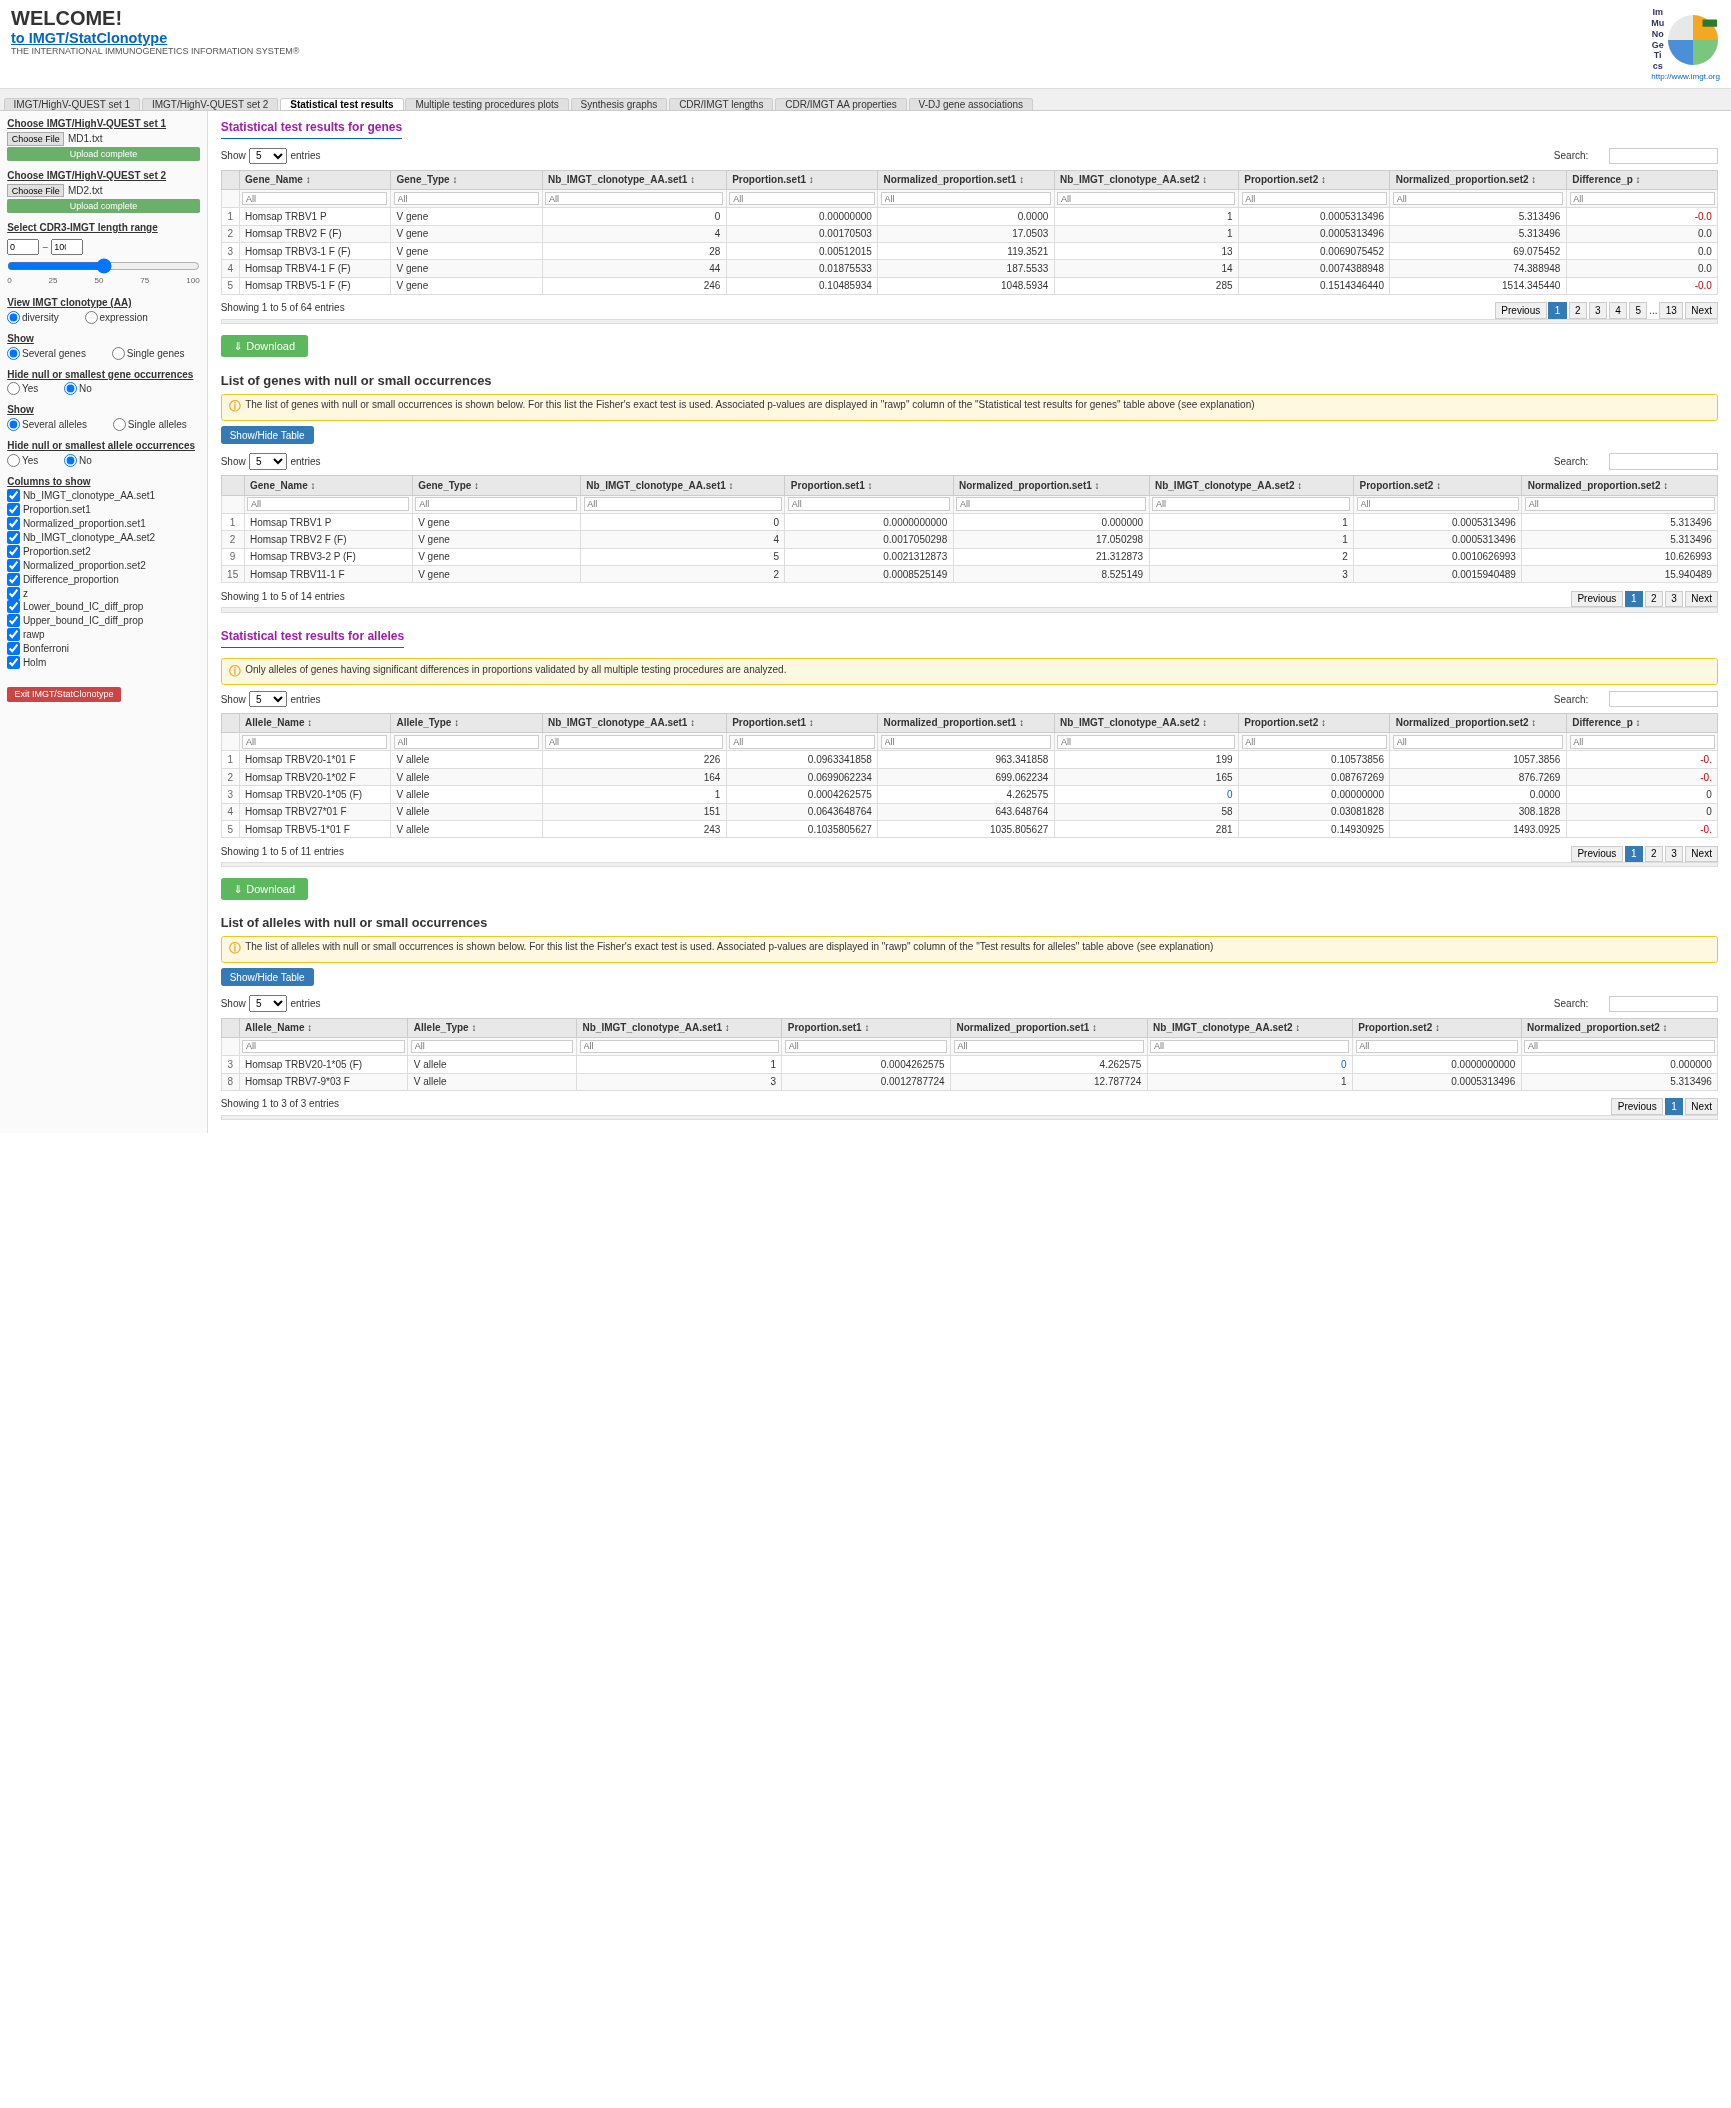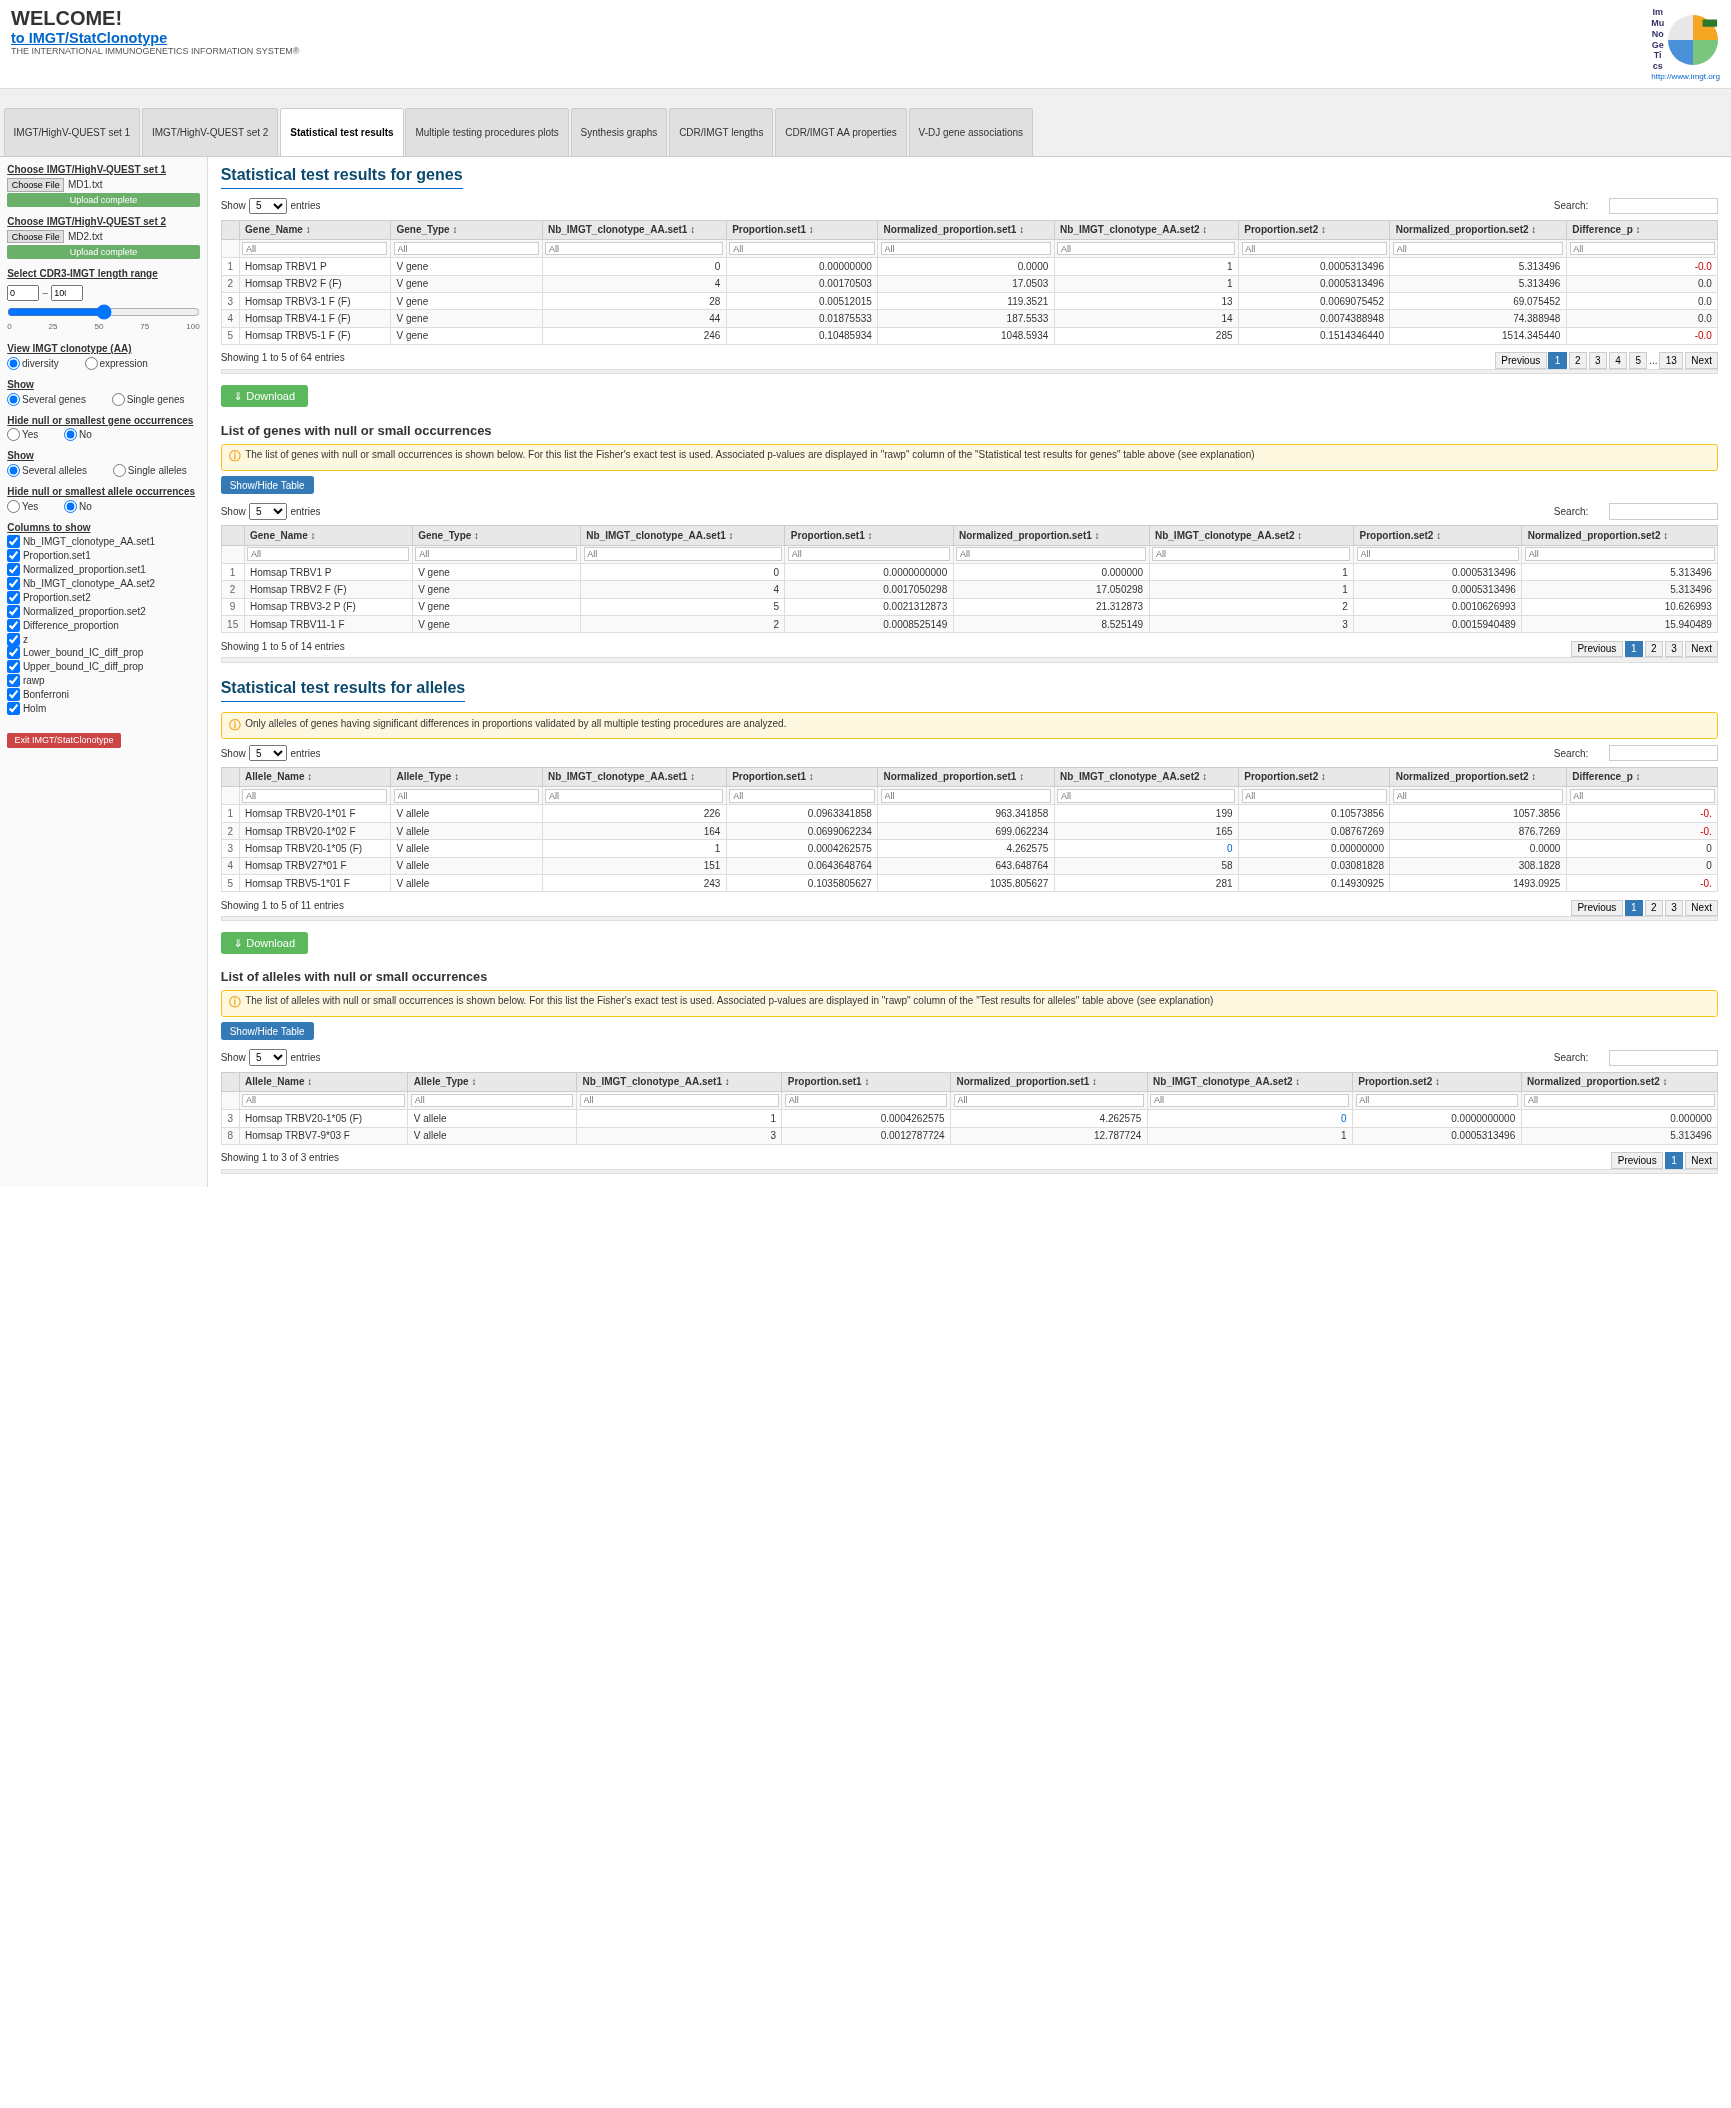--- a/index.html
+++ b/index.html
@@ -5,21 +5,21 @@
     * { box-sizing: border-box; margin: 0; padding: 0; }
     body { font-family: Arial, sans-serif; font-size: 11px; background: #fff; color: #333; }
     
     
     .header { display: flex; justify-content: space-between; align-items: flex-start; padding: 7.2px 11px; border-bottom: 0.9px solid #ddd; }
     .header-title { }
     .header-logo { text-align: center; }
 
     
     .nav-tabs { background: #f0f0f0; border-bottom: 0.9px solid #ccc; display: flex; flex-wrap: wrap; padding: 1.8px 3.6px 0; }
-    .nav-tab { padding: 18px 9px; font-size: 10px; cursor: pointer; border: 0.9px solid #ccc; border-bottom: none; margin-right: 1.8px; margin-top: 17px; background: #e0e0e0; color: #333; border-radius: 2.7px 2.7px 0 0; }
+    .nav-tab { padding: 0 9px; font-size: 10px; cursor: pointer; border: 0.9px solid #ccc; border-bottom: none; margin-right: 1.8px; margin-top: 7px; background: #e0e0e0; color: #333; border-radius: 2.7px 2.7px 0 0; }
     .nav-tab.active { background: #fff; font-weight: bold; color: #000; }
 
     
     .main-layout { display: flex; }
 
     
     .sidebar { width: 208px; min-width: 208px; padding: 7.2px; border-right: 0.9px solid #ddd; background: #fafafa; font-size: 10px; }
     .sidebar-section { margin-bottom: 9px; }
     .sidebar-section label { font-weight: bold; display: block; margin-bottom: 2.7px; text-decoration: underline; }
     .sidebar-section .file-choose { display: flex; align-items: center; gap: 3.6px; margin-bottom: 1.8px; }
@@ -31,21 +31,21 @@
     .radio-group { display: flex; gap: 26px; margin-top: 1.8px; }
     .radio-item { display: flex; align-items: center; gap: 1.8px; }
     .checkbox-list { max-height: 181px; overflow-y: auto; }
     .checkbox-item { display: flex; align-items: center; gap: 2.7px; margin-bottom: 0.9px; }
     .exit-btn { background: #cc4444; color: white; border: none; padding: 2.7px 7.2px; font-size: 9px; cursor: pointer; border-radius: 1.8px; margin-top: 7.2px; }
 
     
     .content { flex: 1; padding: 9px 12.7px; overflow-x: auto; }
 
     
-    .section-title { font-size: 16px; font-weight: bold; color: #0c4a6e; margin-bottom: 5.4px; border-bottom: 1.8px solid #0066cc; padding-bottom: 3.6px; display: inline-block; }
+    .section-title { font-size: 12px; font-weight: bold; color: #a21caf; margin-bottom: 5.4px; border-bottom: 1.8px solid #0066cc; padding-bottom: 3.6px; display: inline-block; }
 
     
     .info-box { background: #fff8e1; border: 0.9px solid #f5c518; border-radius: 2.7px; padding: 4.5px 7.2px; margin: 5.4px 0; font-size: 10px; display: flex; align-items: flex-start; gap: 4.5px; }
     .info-icon { color: #f5a623; font-weight: bold; font-size: 11.8px; }
 
     
     .table-controls { display: flex; align-items: center; justify-content: space-between; margin-bottom: 5.4px; margin-top: 3.6px; }
     .show-entries { display: flex; align-items: center; gap: 3.6px; font-size: 10px; }
     .show-entries select { padding: 0.9px 1.8px; font-size: 10px; }
     .search-box { display: flex; align-items: center; gap: 21px; font-size: 10px; }

